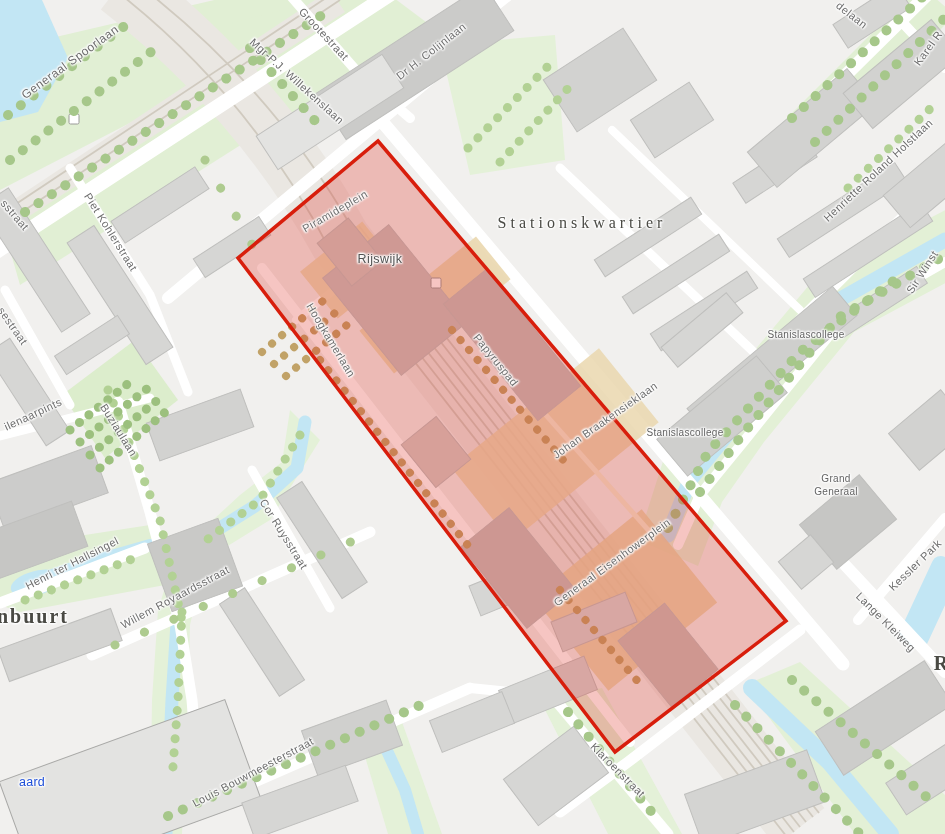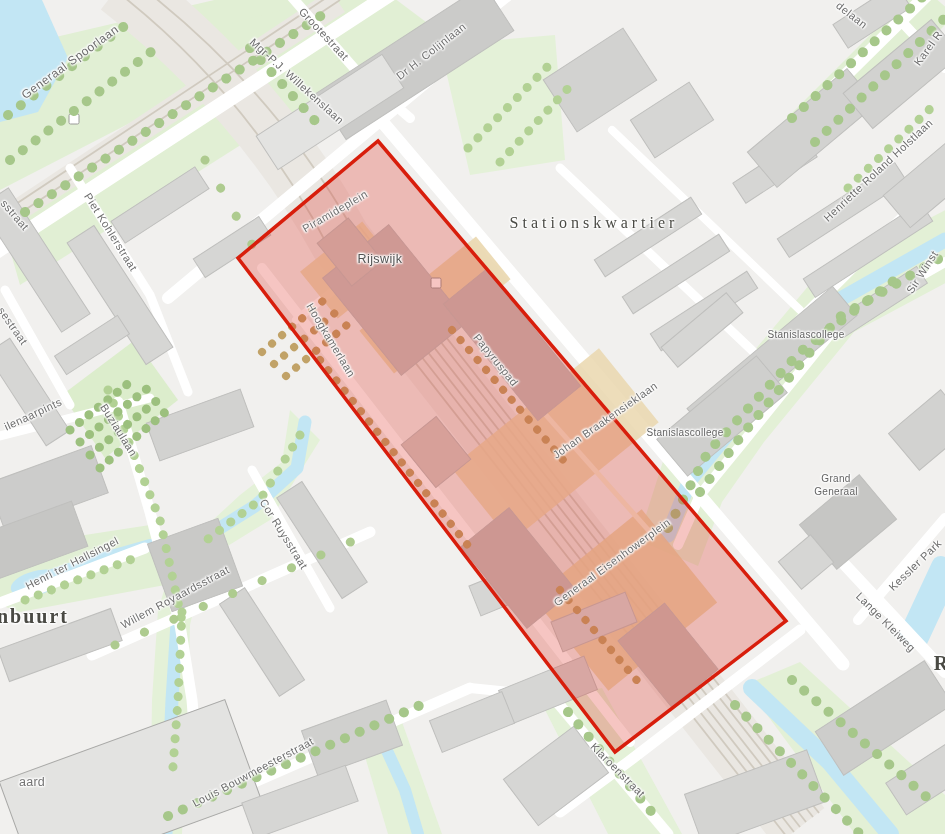--- a/index.html
+++ b/index.html
@@ -240,24 +240,24 @@
   <div class="lbl st" style="left:612px;top:562px;--r:-36deg;">Generaal Eisenhowerplein</div>
   <div class="lbl st" style="left:72px;top:563px;--r:-27deg;">Henri ter Hallsingel</div>
   <div class="lbl st" style="left:175px;top:597px;--r:-28deg;">Willem Royaardsstraat</div>
   <div class="lbl st" style="left:284px;top:534px;--r:58deg;">Cor Ruysstraat</div>
   <div class="lbl st" style="left:253px;top:772px;--r:-28deg;">Louis Bouwmeesterstraat</div>
   <div class="lbl st" style="left:618px;top:770px;--r:45deg;">Klaroenstraat</div>
   <div class="lbl st" style="left:886px;top:622px;--r:45deg;">Lange Kleiweg</div>
   <div class="lbl st" style="left:915px;top:565px;--r:-44deg;">Kessler Park</div>
 
   <div class="lbl place-big" style="left:380px;top:259px;">Rijswijk</div>
-  <div class="lbl district" style="left:594px;top:223px;font-family:Liberation Serif, serif;">Stationskwartier</div>
+  <div class="lbl district" style="left:582px;top:223px;font-family:Liberation Serif, serif;">Stationskwartier</div>
   <div class="lbl place" style="left:806px;top:334px;">Stanislascollege</div>
   <div class="lbl place" style="left:685px;top:432px;">Stanislascollege</div>
   <div class="lbl place two-line" style="left:836px;top:485px;">
     <span>Grand</span>
     <span>Generaal</span>
   </div>
   <div class="lbl district-bold" style="left:33px;top:616px;">nbuurt</div>
-  <div class="lbl place" style="left:32px;top:782px;font-size:12.5px;color:#737373;">aard</div>
+  <div class="lbl place" style="left:32px;top:782px;font-size:12.5px;color:#1d4ed8;">aard</div>
   <div class="lbl district-bold" style="left:941px;top:663px;letter-spacing:0;">R</div>
 
 </div>
 
 </body></html>

